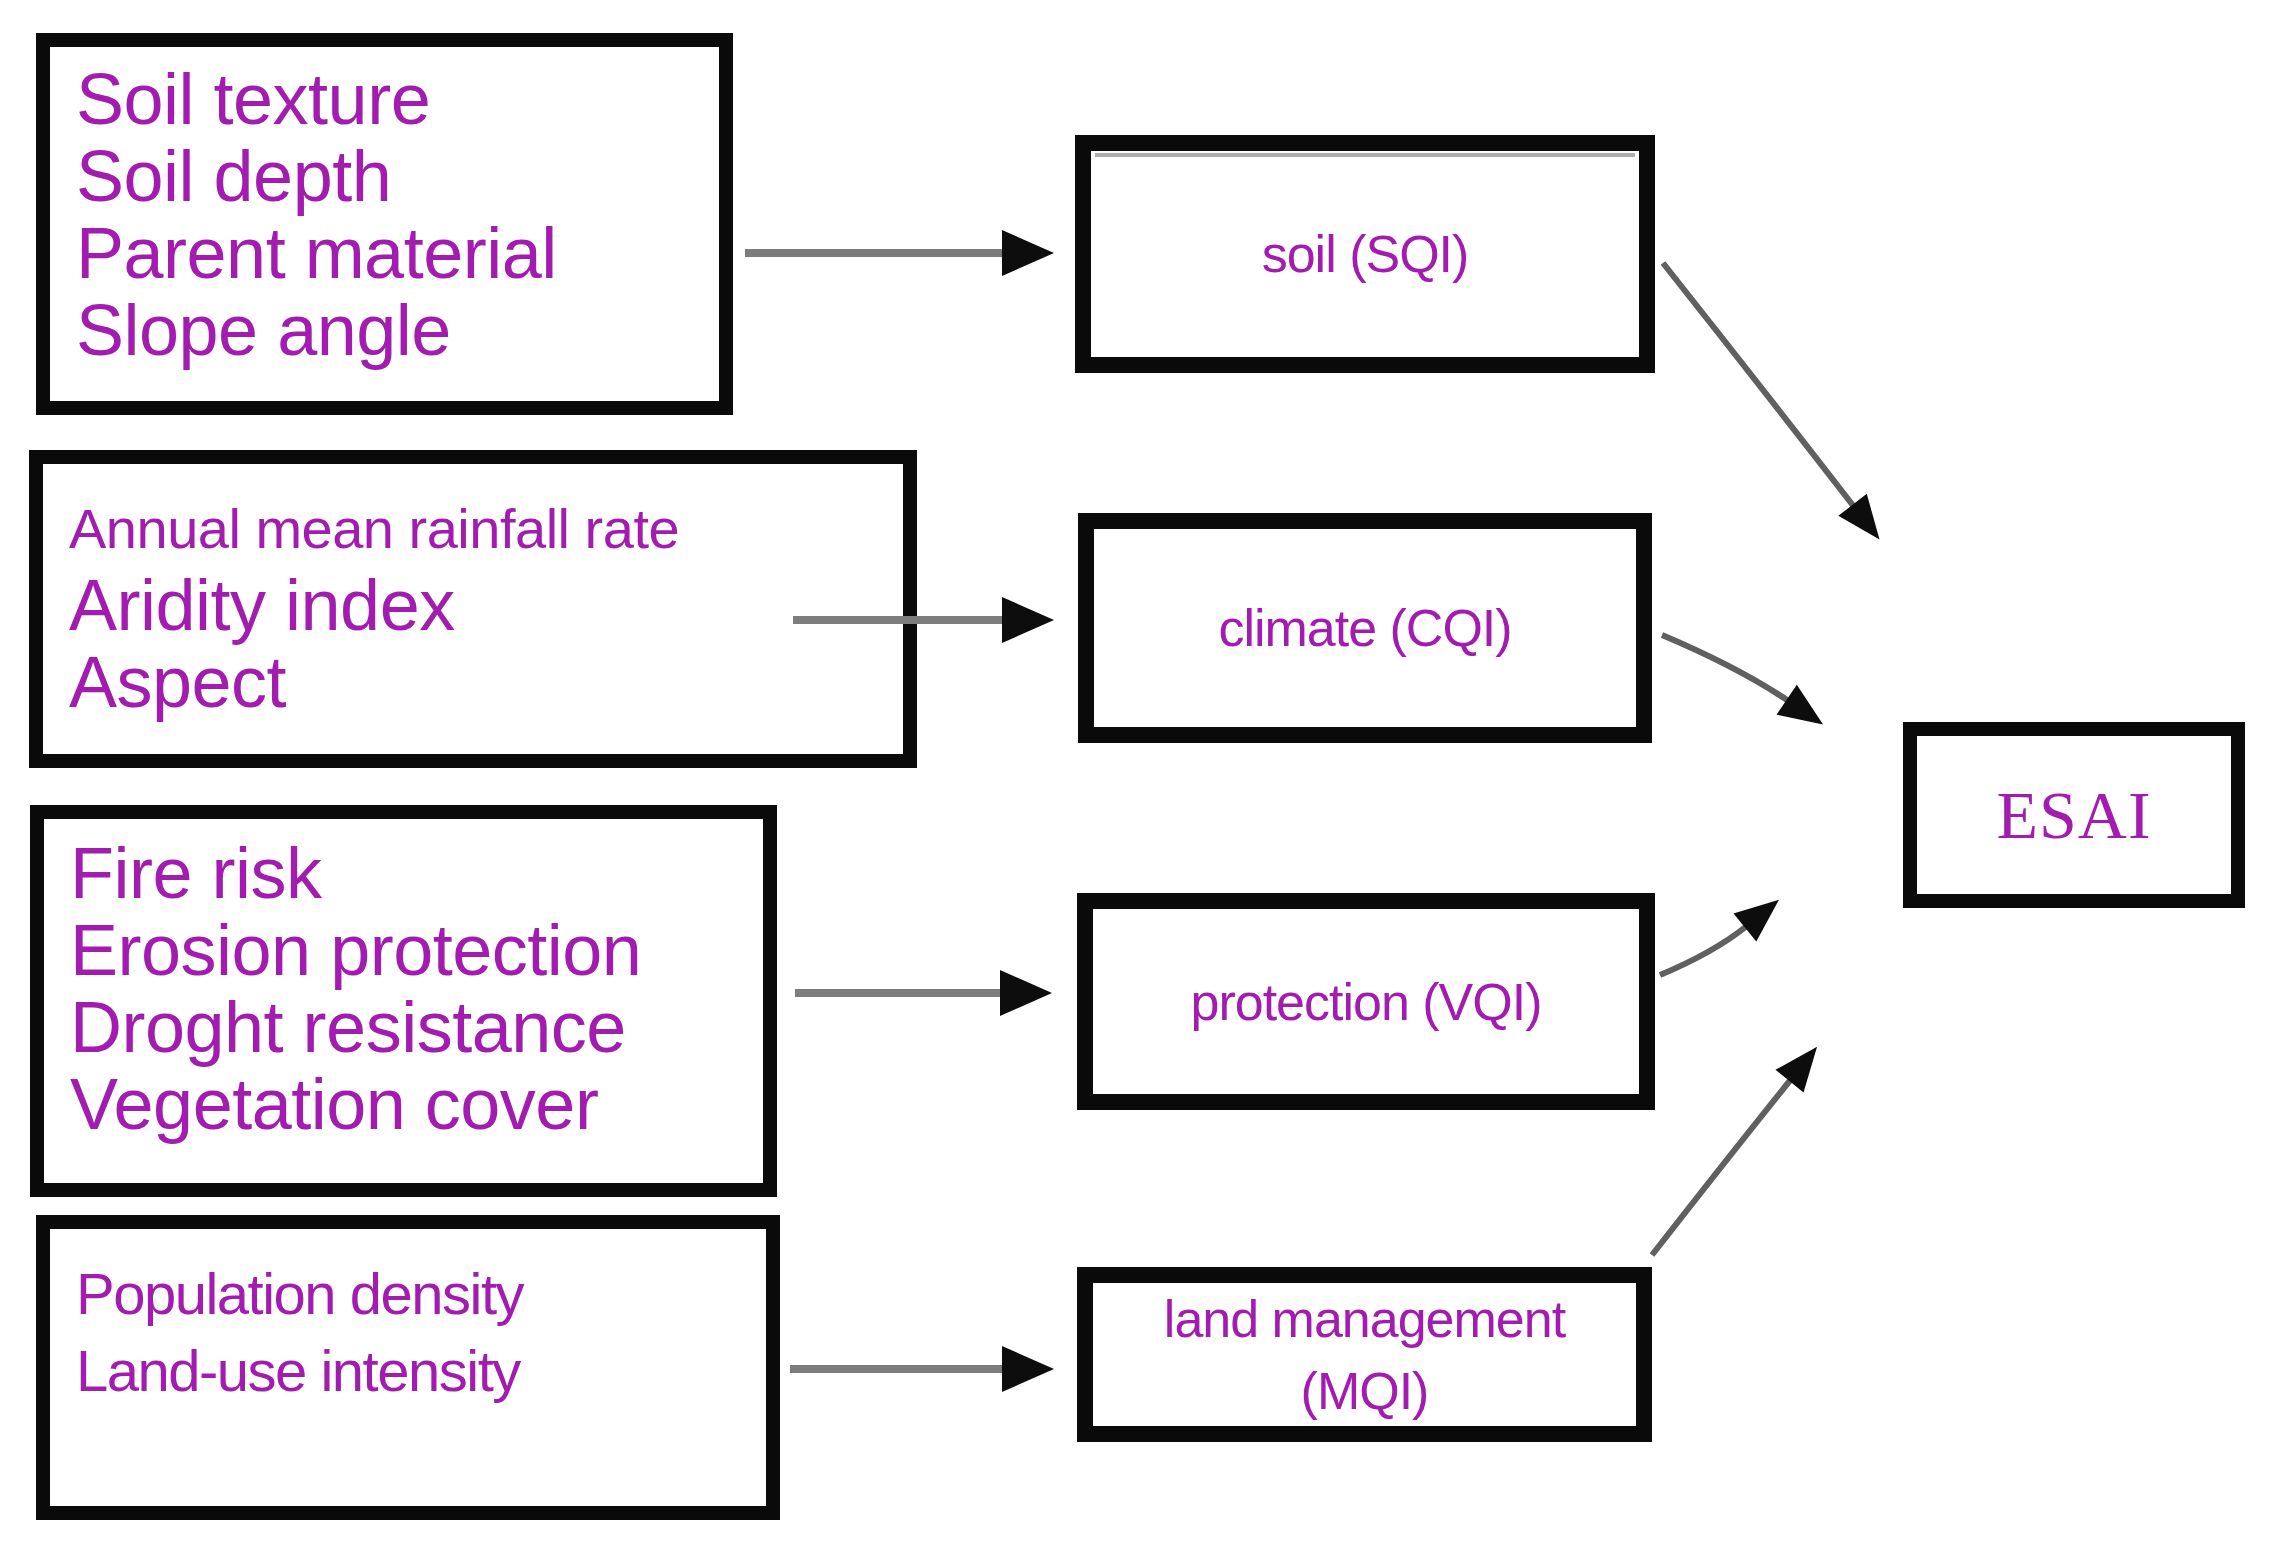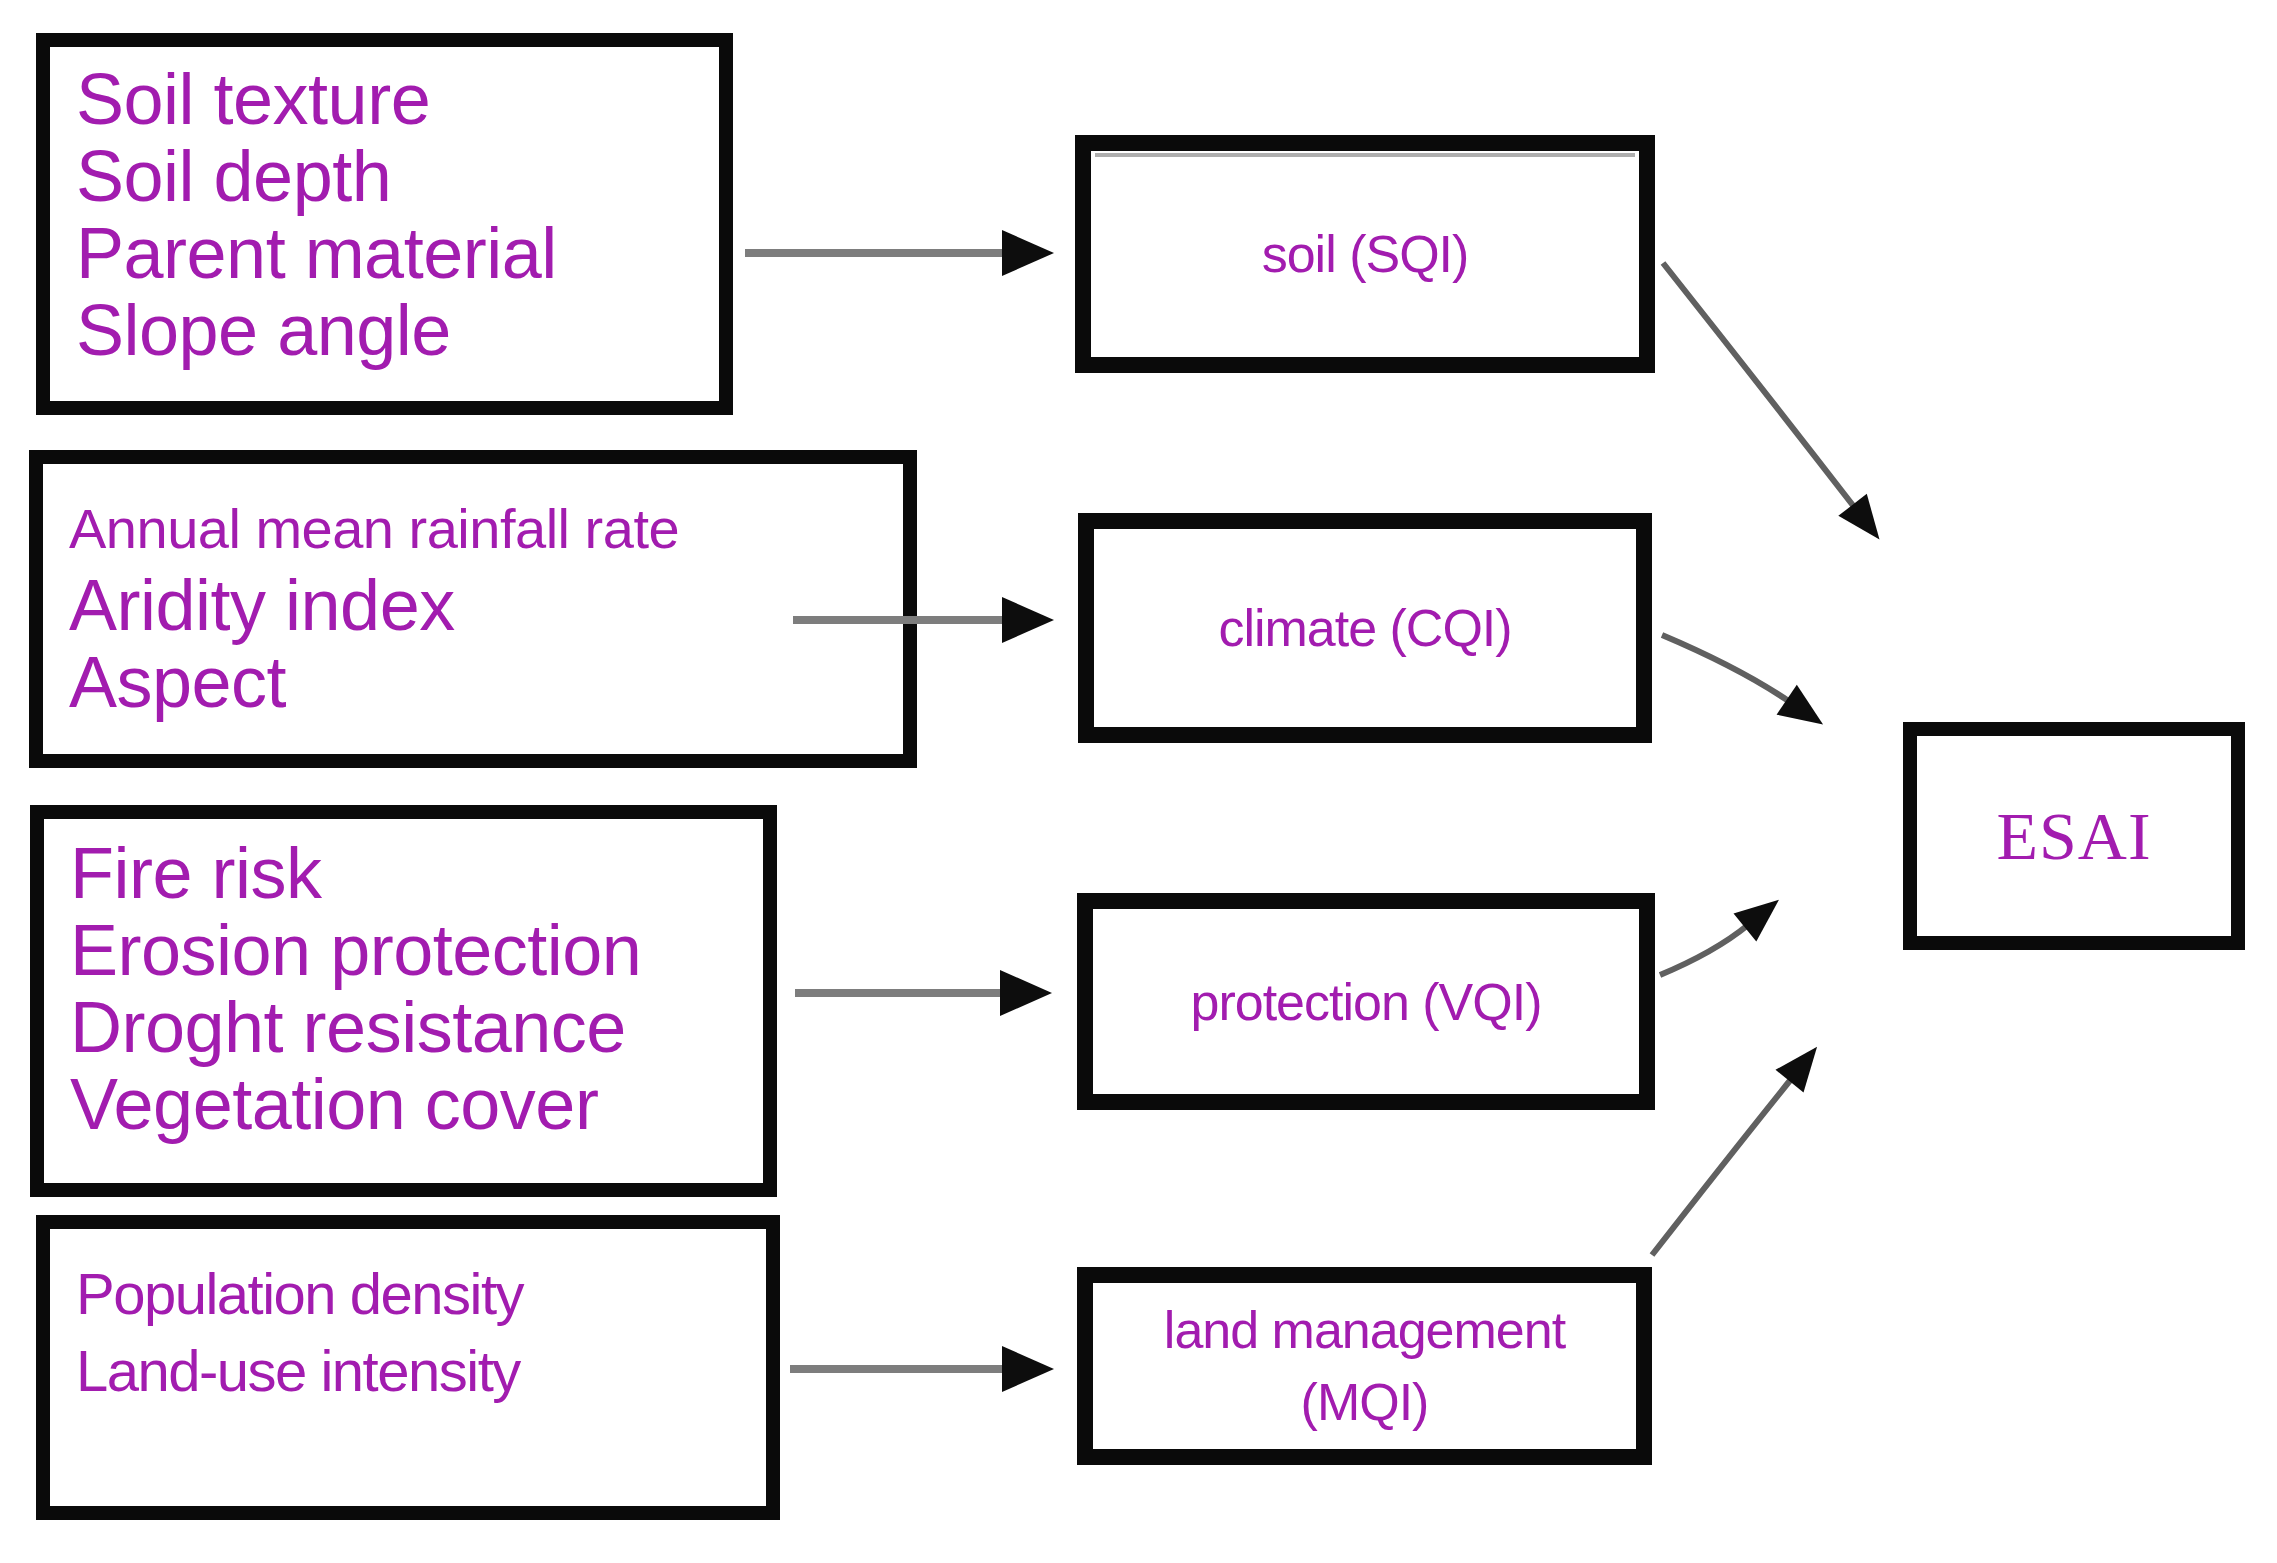--- a/index.html
+++ b/index.html
@@ -50,22 +50,22 @@
   }
   
   #box-soil-factors      {left:36px;  top:33px;   width:697px; height:382px; padding-top:14px;}
   #box-climate-factors   {left:29px;  top:450px;  width:888px; height:318px; padding-top:26px;}
   #box-vegetation-factors{left:30px;  top:805px;  width:747px; height:392px; padding-top:16px;}
   #box-management-factors{left:36px;  top:1215px; width:744px; height:305px; padding-top:26px;
                           font-size:58px; letter-spacing:-1.5px;}
   #box-sqi{left:1075px; top:135px;  width:580px; height:238px;}
   #box-cqi{left:1078px; top:513px;  width:574px; height:230px;}
   #box-vqi{left:1077px; top:893px;  width:578px; height:217px;}
-  #box-mqi{left:1077px; top:1267px; width:575px; height:198px;}
-  #box-esai{left:1903px; top:722px; width:342px; height:228px;}
+  #box-mqi{left:1077px; top:1267px; width:575px; height:175px;}
+  #box-esai{left:1903px; top:722px; width:342px; height:186px;}
   .scan-line{
     position:absolute;
     left:4px; right:4px; top:2px;
     height:4px;
     background:#9a9a9a;
     opacity:.8;
   }
   svg.arrows{position:absolute;left:0;top:0;pointer-events:none;}
 </style>
 </head>

